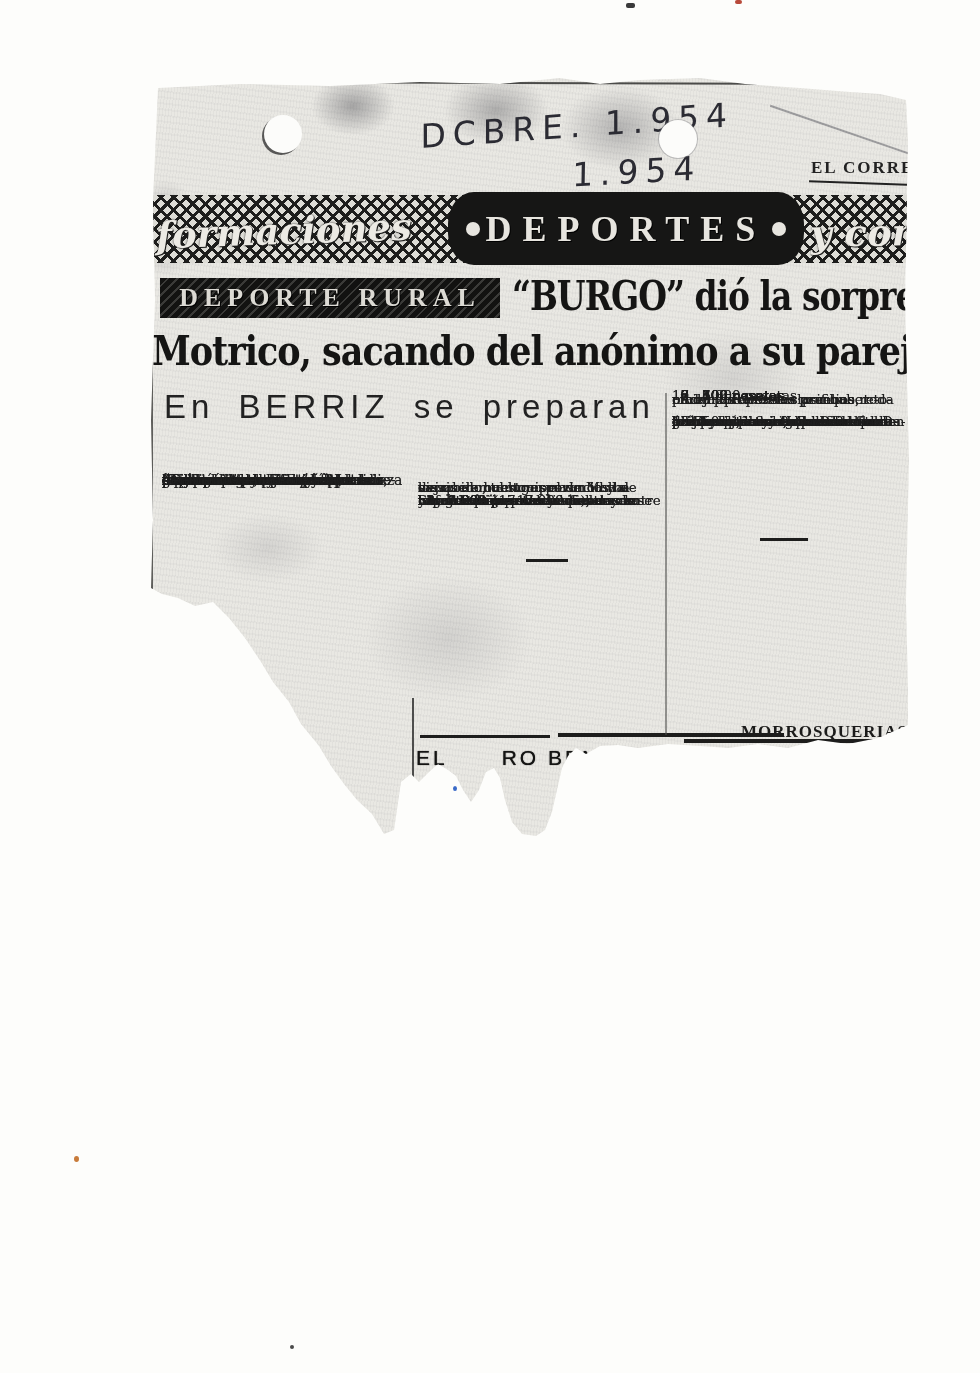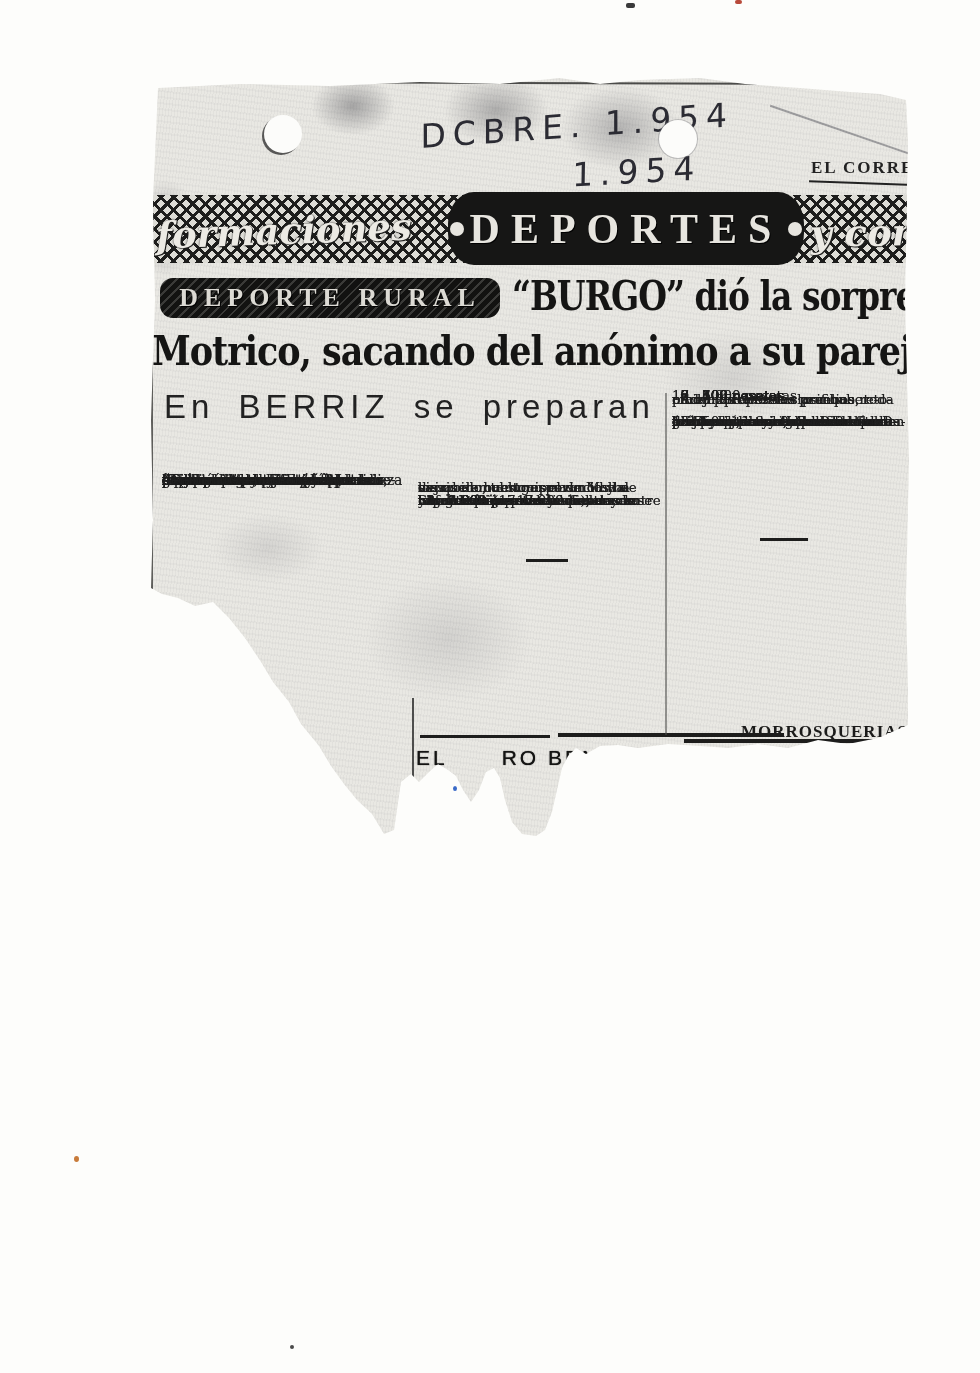--- a/index.html
+++ b/index.html
@@ -61,28 +61,28 @@
       repeating-linear-gradient(45deg, #1d1d1c 0 3px, transparent 3px 9px),
       repeating-linear-gradient(-45deg, #1d1d1c 0 3px, transparent 3px 9px),
       #dddcd6;
   }
   .banner-script{position:absolute;font-family:"DejaVu Serif", serif;font-style:italic;font-weight:bold;
     color:#eceae4;font-size:37px;white-space:nowrap;text-shadow:0 0 2px #1d1d1c, 1px 1px 0 #1d1d1c;}
   .bs-left{left:8px;top:14px;transform:rotate(-2deg);}
   .bs-right{left:662px;top:16px;transform:rotate(-1deg);width:100px;overflow:hidden;}
   .banner-box{position:absolute;left:300px;top:-3px;width:356px;height:73px;background:#161615;border-radius:26px/32px;
     display:flex;align-items:center;justify-content:center;}
-  .banner-title{position:static;font-family:"Liberation Serif", serif;font-weight:bold;font-size:42px;letter-spacing:11px;color:#e7e5df;text-shadow:1px 1px 0 #000;}
+  .banner-title{position:static;font-family:"Liberation Serif", serif;font-weight:bold;font-size:36px;letter-spacing:11px;color:#e7e5df;text-shadow:1px 1px 0 #000;}
   .banner-dot{position:static;width:14px;height:14px;border-radius:50%;background:#e7e5df;margin:0 6px;flex:none;}
 
   
   .kicker{left:12px;top:200px;width:340px;height:40px;
     background:repeating-linear-gradient(135deg,#121211 0 5px,#39393б 5px 7px);
     background:repeating-linear-gradient(135deg,#121211 0 5px,#3a3a38 5px 7px);
-    display:flex;align-items:center;justify-content:center;border-radius:13px;}
+    display:flex;align-items:center;justify-content:center;}
   .kicker span{position:static;font-family:"Liberation Serif", serif;font-weight:bold;font-size:26px;letter-spacing:6px;color:#dcdad4;text-shadow:1px 1px 0 #000;}
   .headline{font-family:"DejaVu Serif", serif;font-weight:bold;color:#151514;white-space:nowrap;transform-origin:0 0;}
   .hl1{left:364px;top:194px;font-size:33px;letter-spacing:-1px;transform:scaleY(1.22);}
   .hl2{left:4px;top:248px;font-size:35px;letter-spacing:-1px;transform:scaleY(1.18);}
 
   .subhead{font-family:"Liberation Sans", sans-serif;color:#222;white-space:nowrap;text-align:right;}
   .sh1{left:16px;top:310px;font-size:33px;letter-spacing:5px;word-spacing:10px;}
   .sh2{left:60px;top:350px;width:420px;text-align:center;font-size:33px;letter-spacing:5px;word-spacing:8px;}
 
   

